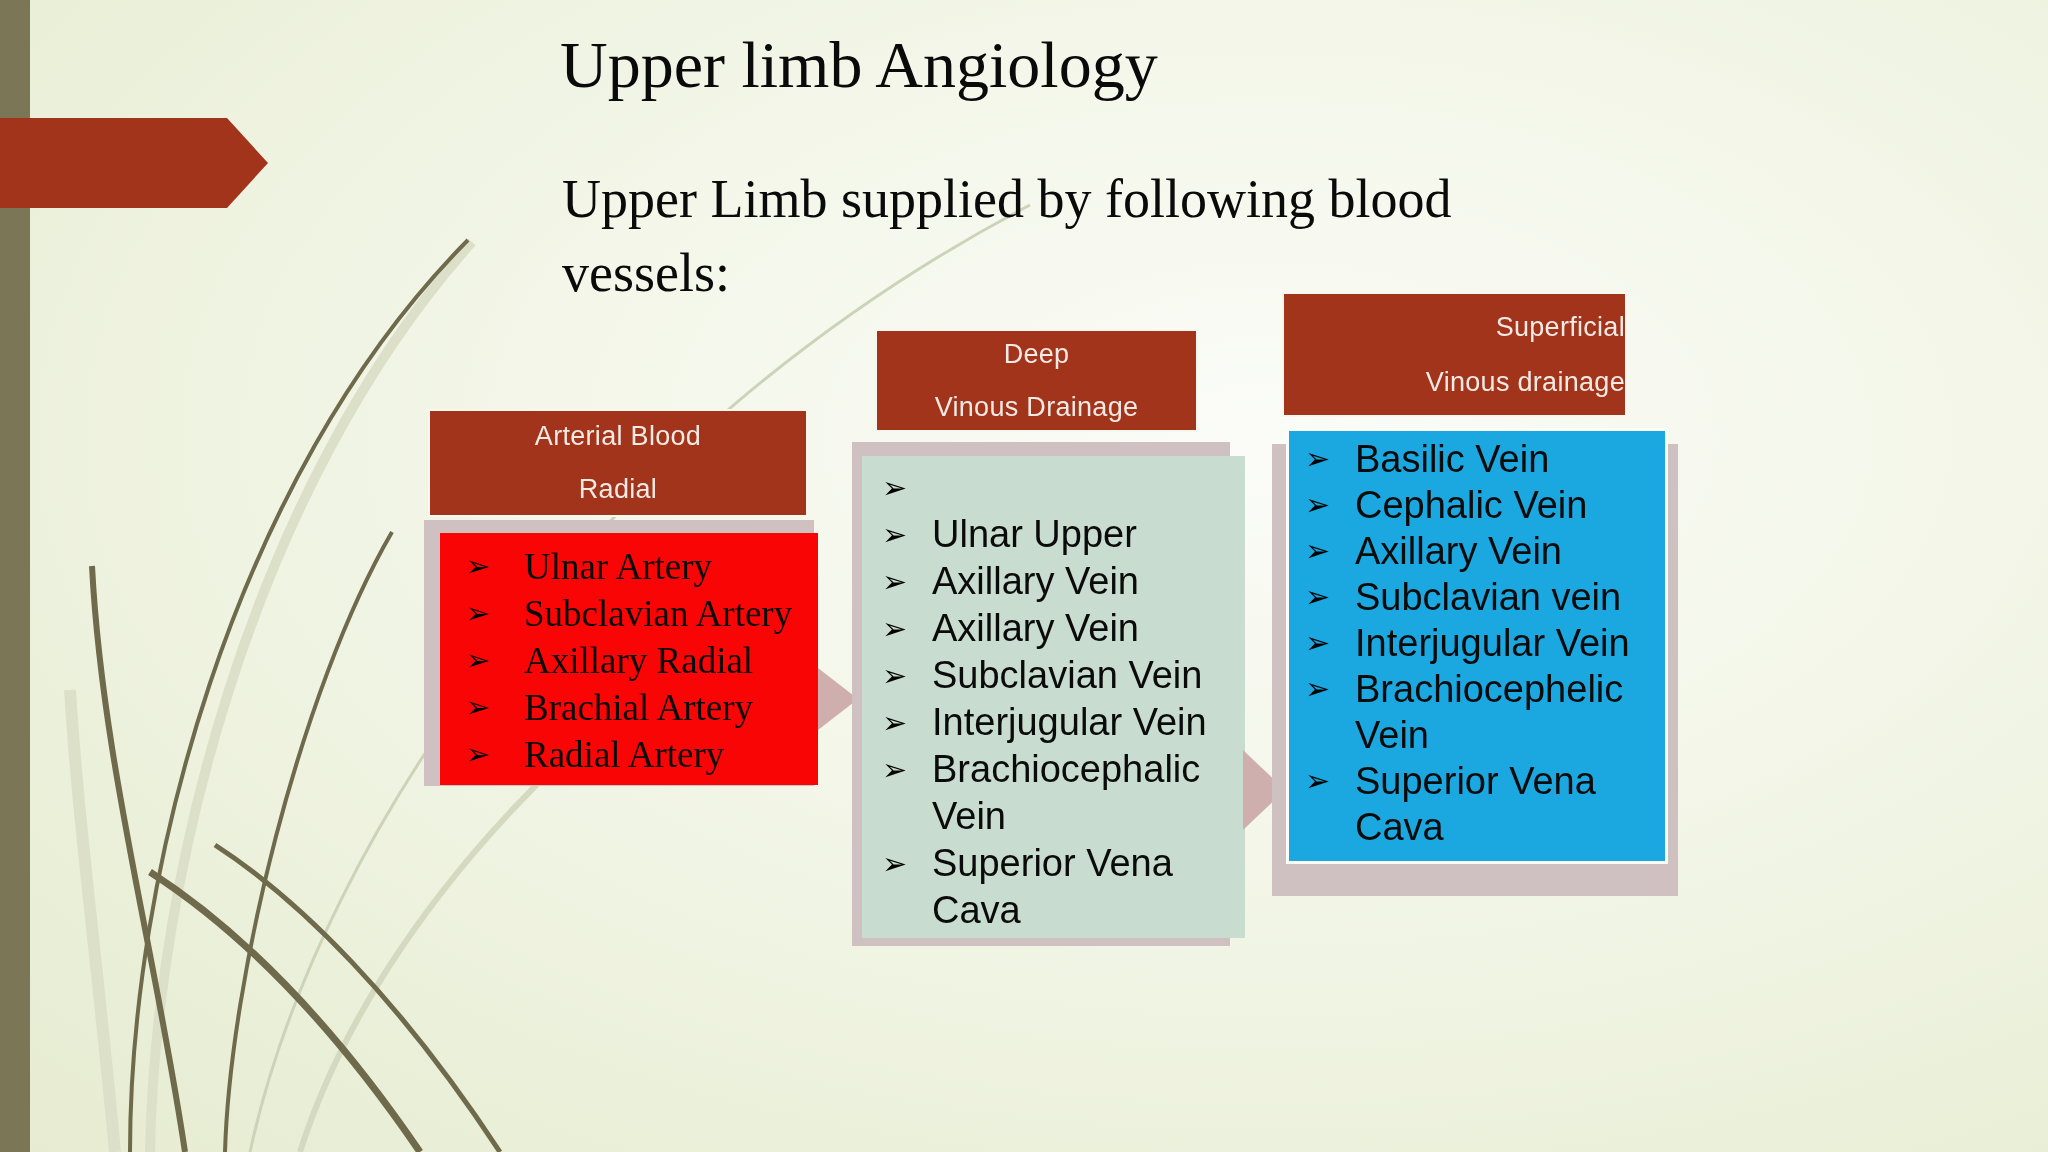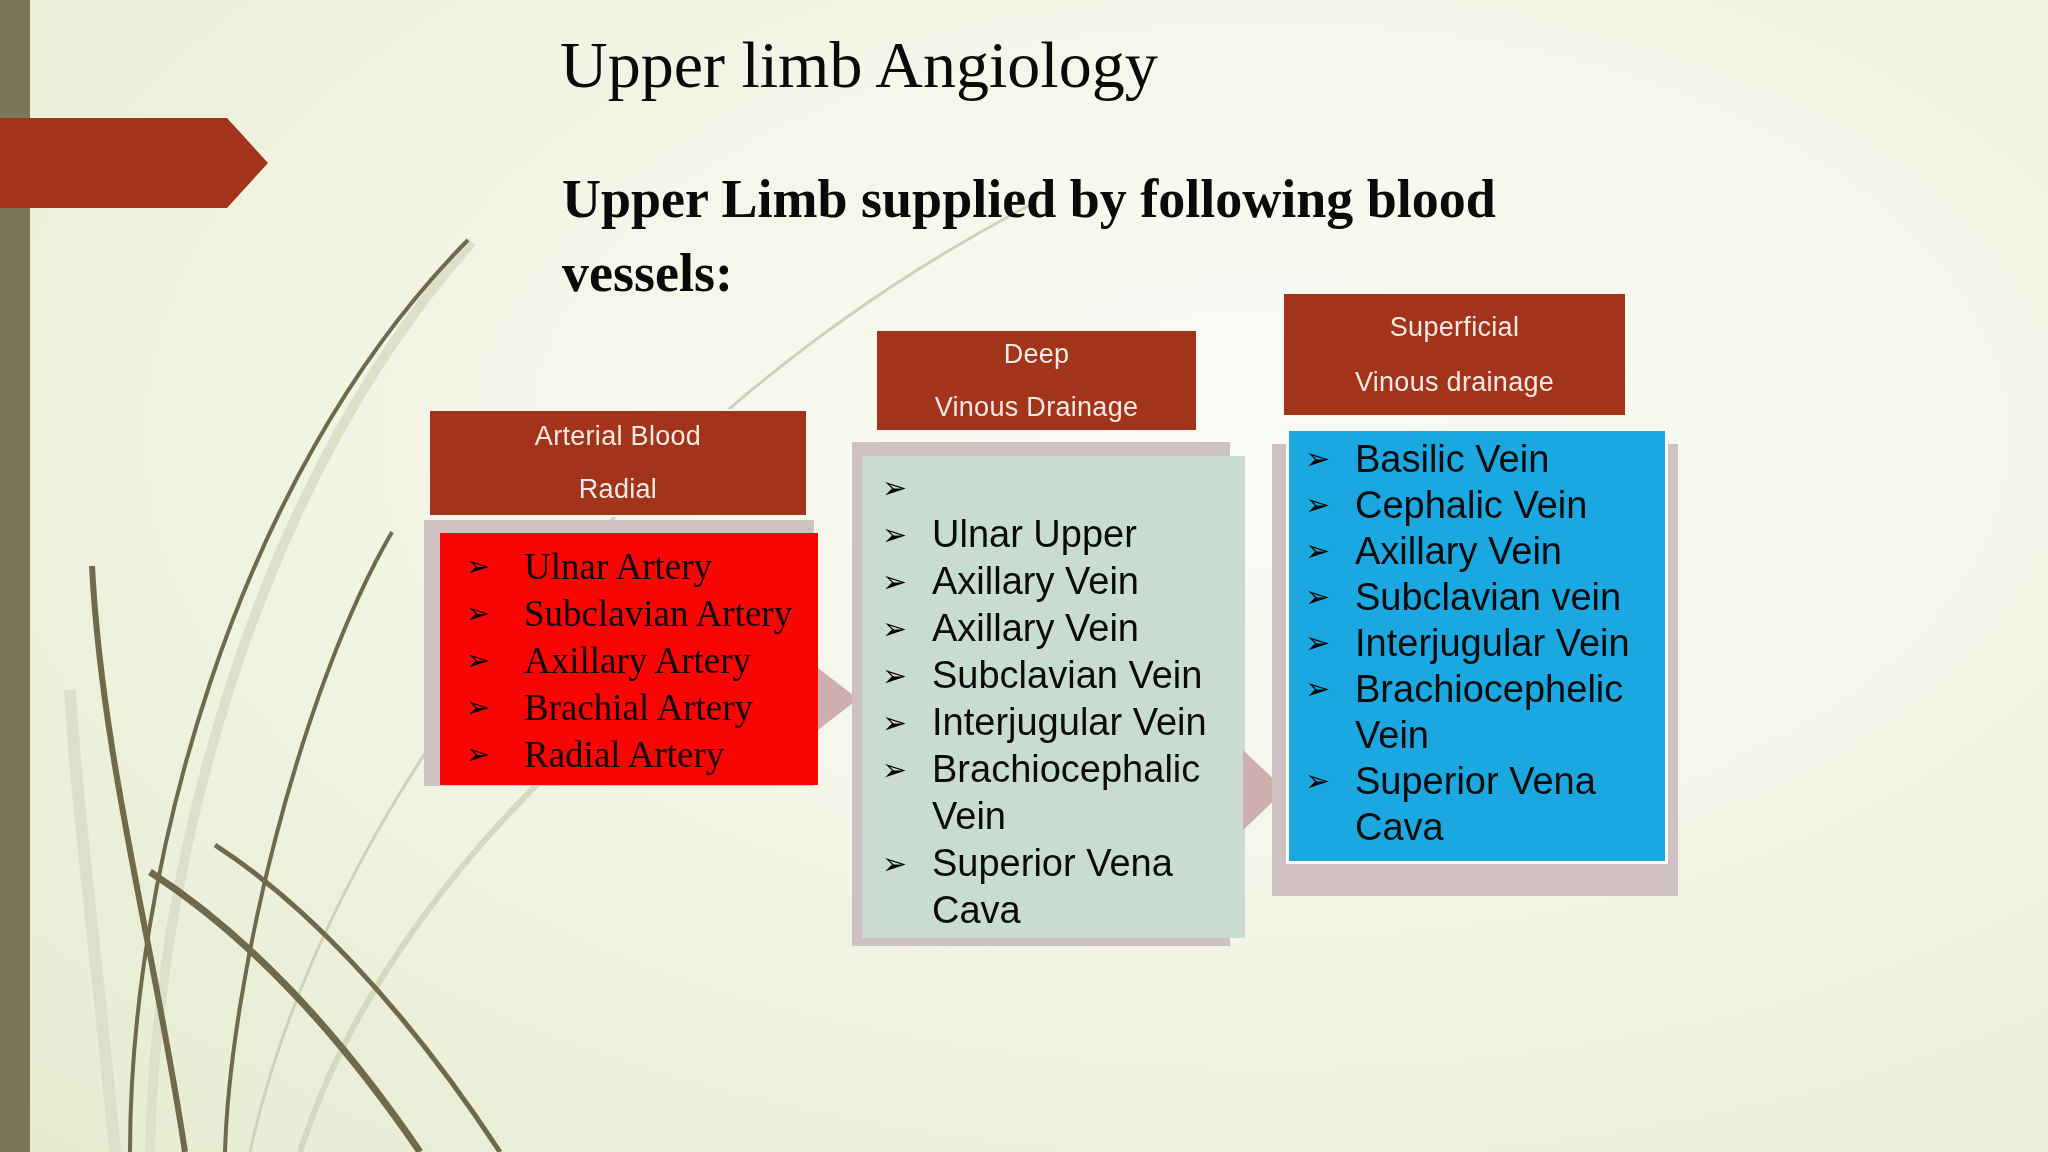--- a/index.html
+++ b/index.html
@@ -21,32 +21,32 @@
     clip-path:polygon(0 0,227px 0,268px 45px,227px 90px,0 90px);
   }
   .title{
     position:absolute;left:560px;top:28px;width:1100px;
     font-family:"Liberation Serif", serif;
     font-size:66px;line-height:1.12;color:#0a0a0a;font-weight:400;margin:0;
   }
   .subtitle{
     position:absolute;left:562px;top:162px;width:1010px;
     font-family:"Liberation Serif", serif;
-    font-size:54px;line-height:74px;color:#0a0a0a;margin:0;font-weight:bold;
+    font-size:54px;line-height:74px;color:#0a0a0a;margin:0;
   }
   .hdr{
     position:absolute;background:#A3341C;color:#F3EAE3;
     display:flex;flex-direction:column;align-items:center;justify-content:center;
     text-align:center;border:2px solid #F6F7EE;box-sizing:border-box;
     font-size:27px;letter-spacing:.3px;
   }
   .hdr .l1,.hdr .l2{display:block;}
   .hdr1{left:428px;top:409px;width:380px;height:108px;row-gap:22px;}
   .hdr2{left:875px;top:329px;width:323px;height:103px;row-gap:22px;text-align:right;}
-  .hdr3{left:1282px;top:292px;width:345px;height:125px;row-gap:24px;}
+  .hdr3{left:1282px;top:292px;width:345px;height:125px;row-gap:24px;align-items:flex-end;}
   .shadow-box{position:absolute;background:#CFC0C1;}
   .sh1{left:424px;top:520px;width:390px;height:266px;}
   .sh2{left:852px;top:442px;width:378px;height:504px;}
   .sh3{left:1272px;top:444px;width:406px;height:452px;}
   .list-box{position:absolute;box-sizing:border-box;color:#0b0b0b;}
   .box1{
     left:440px;top:533px;width:378px;height:252px;background:#F90505;
     font-family:"Liberation Serif", serif;font-size:37px;line-height:47px;
     padding:10px 6px 6px 14px;
   }
@@ -101,21 +101,21 @@
       <div class="li">
         <span class="blt">➢</span>
         <span class="txt">Ulnar Artery</span>
       </div>
       <div class="li">
         <span class="blt">➢</span>
         <span class="txt">Subclavian Artery</span>
       </div>
       <div class="li">
         <span class="blt">➢</span>
-        <span class="txt">Axillary Artery</span>
+        <span class="txt">Axillary Radial</span>
       </div>
       <div class="li">
         <span class="blt">➢</span>
         <span class="txt">Brachial Artery</span>
       </div>
       <div class="li">
         <span class="blt">➢</span>
         <span class="txt">Radial Artery</span>
       </div>
     </div>

